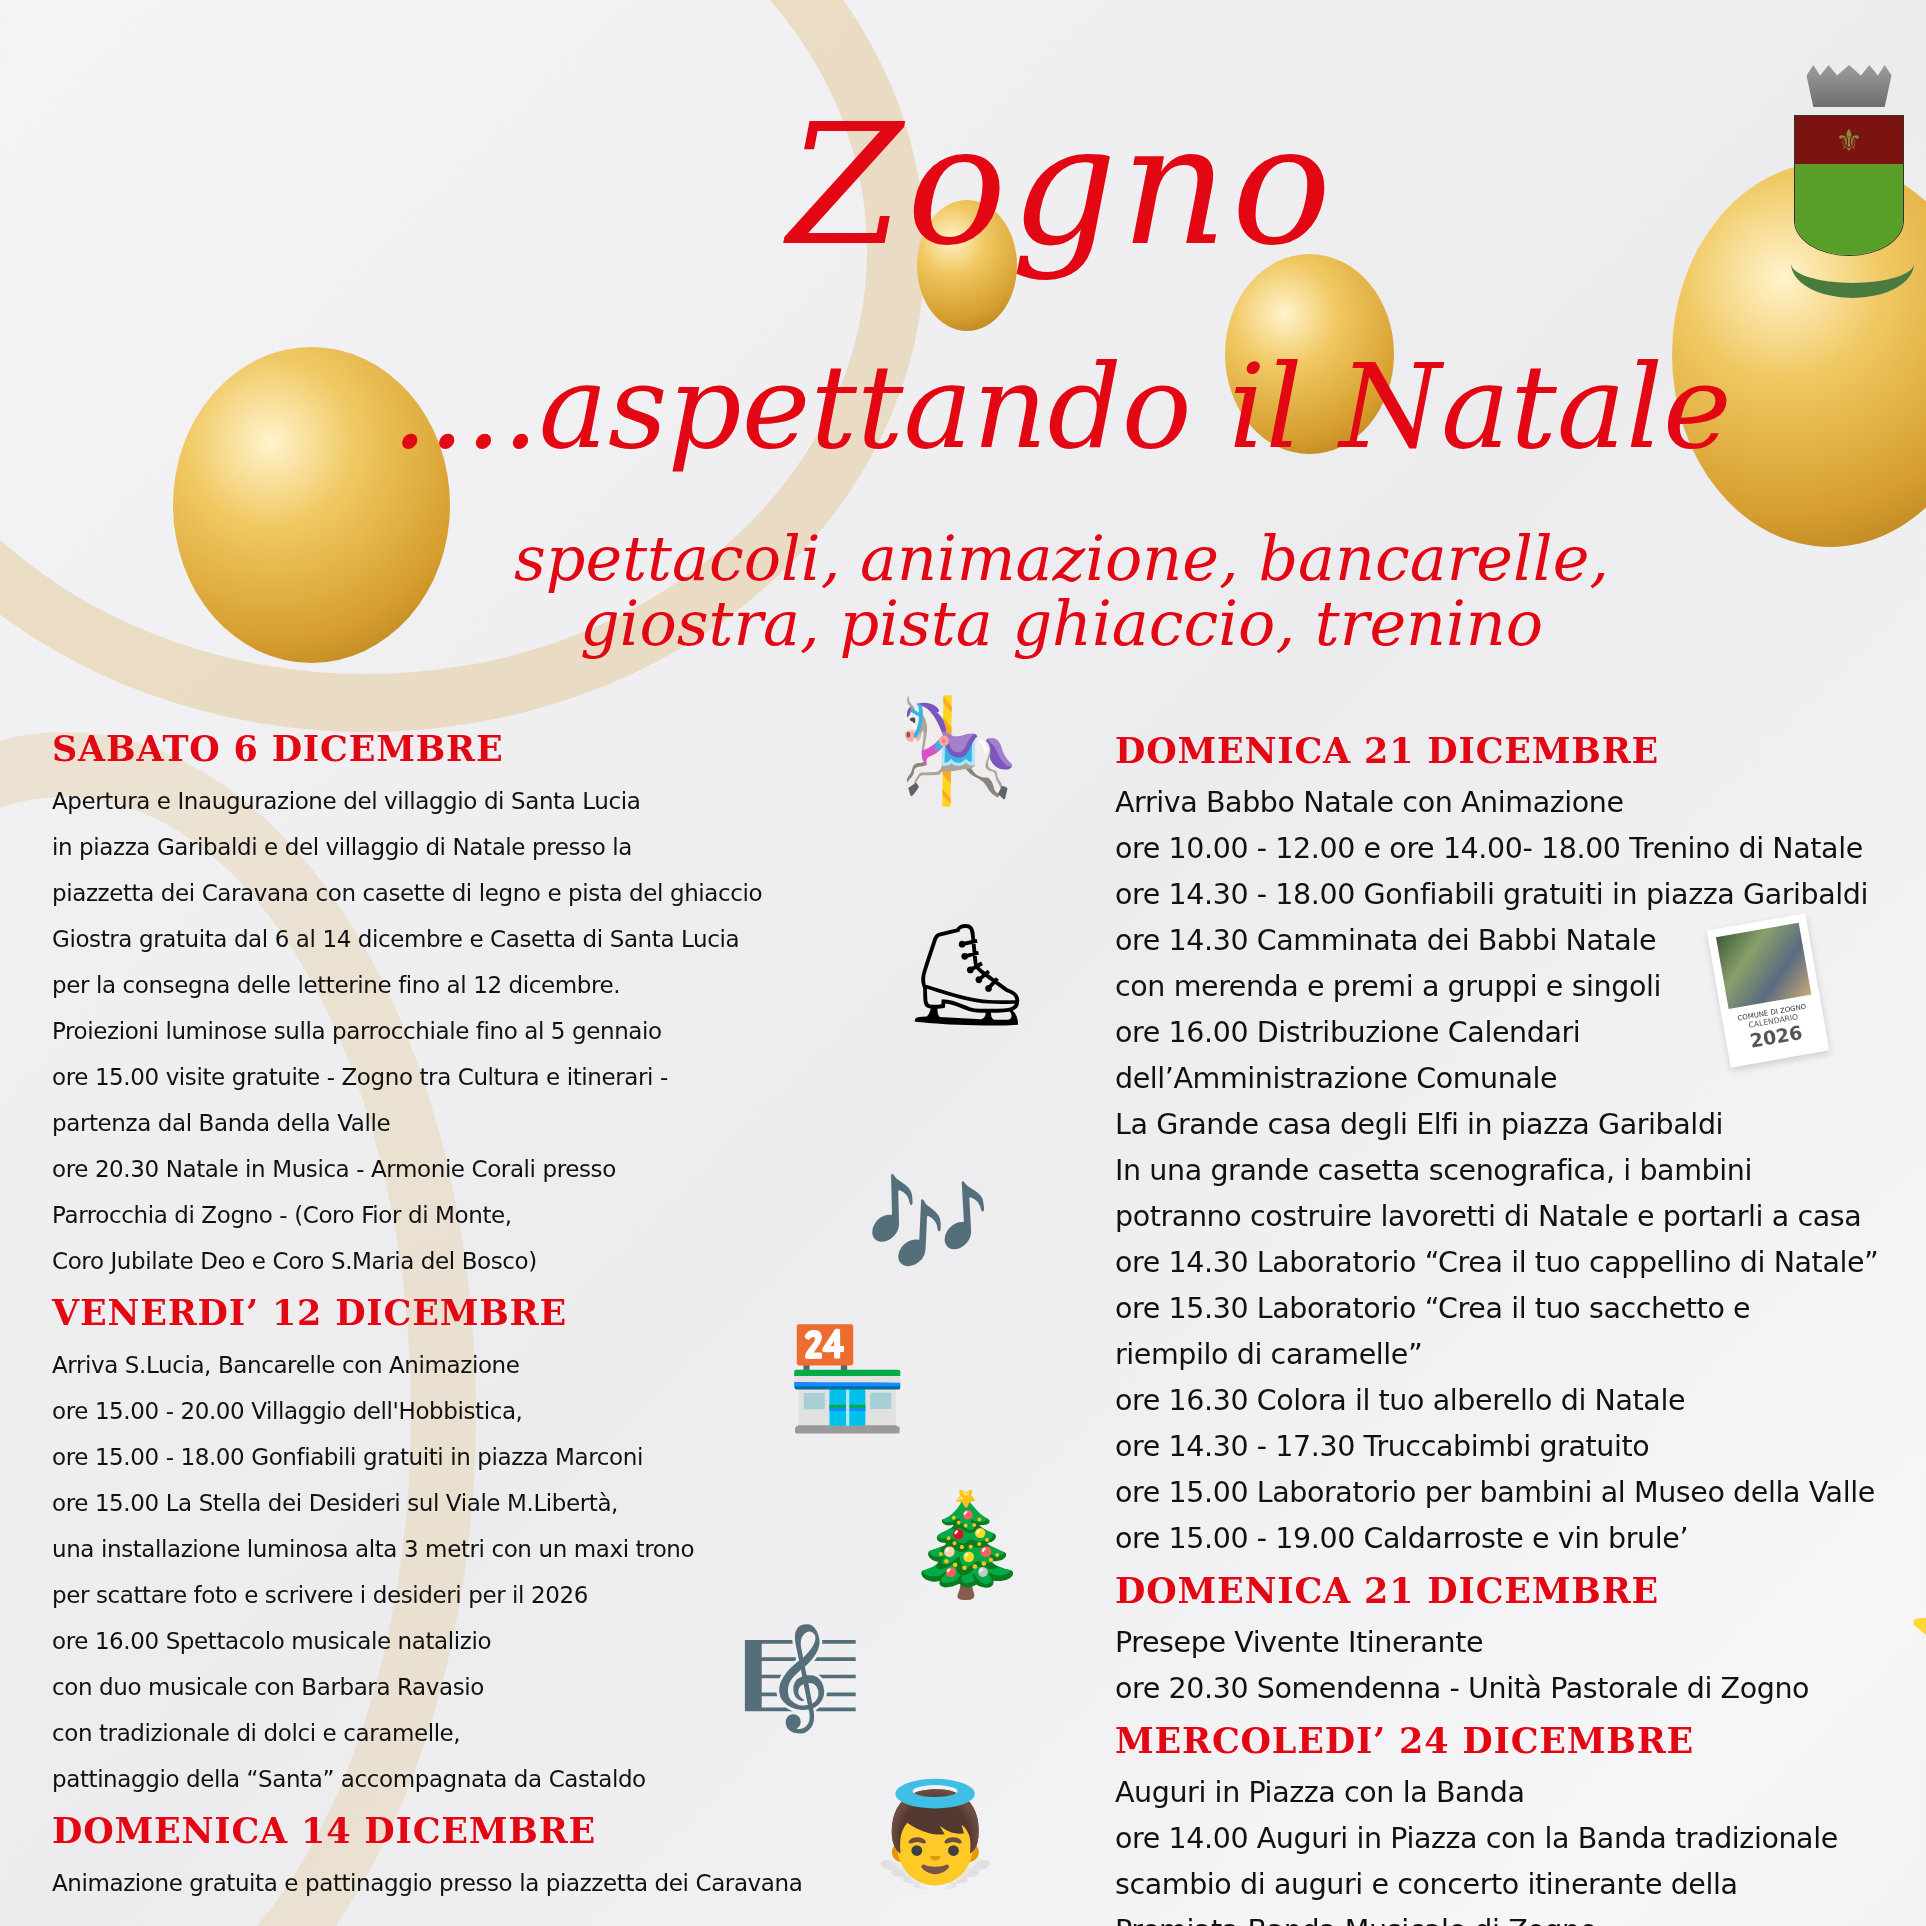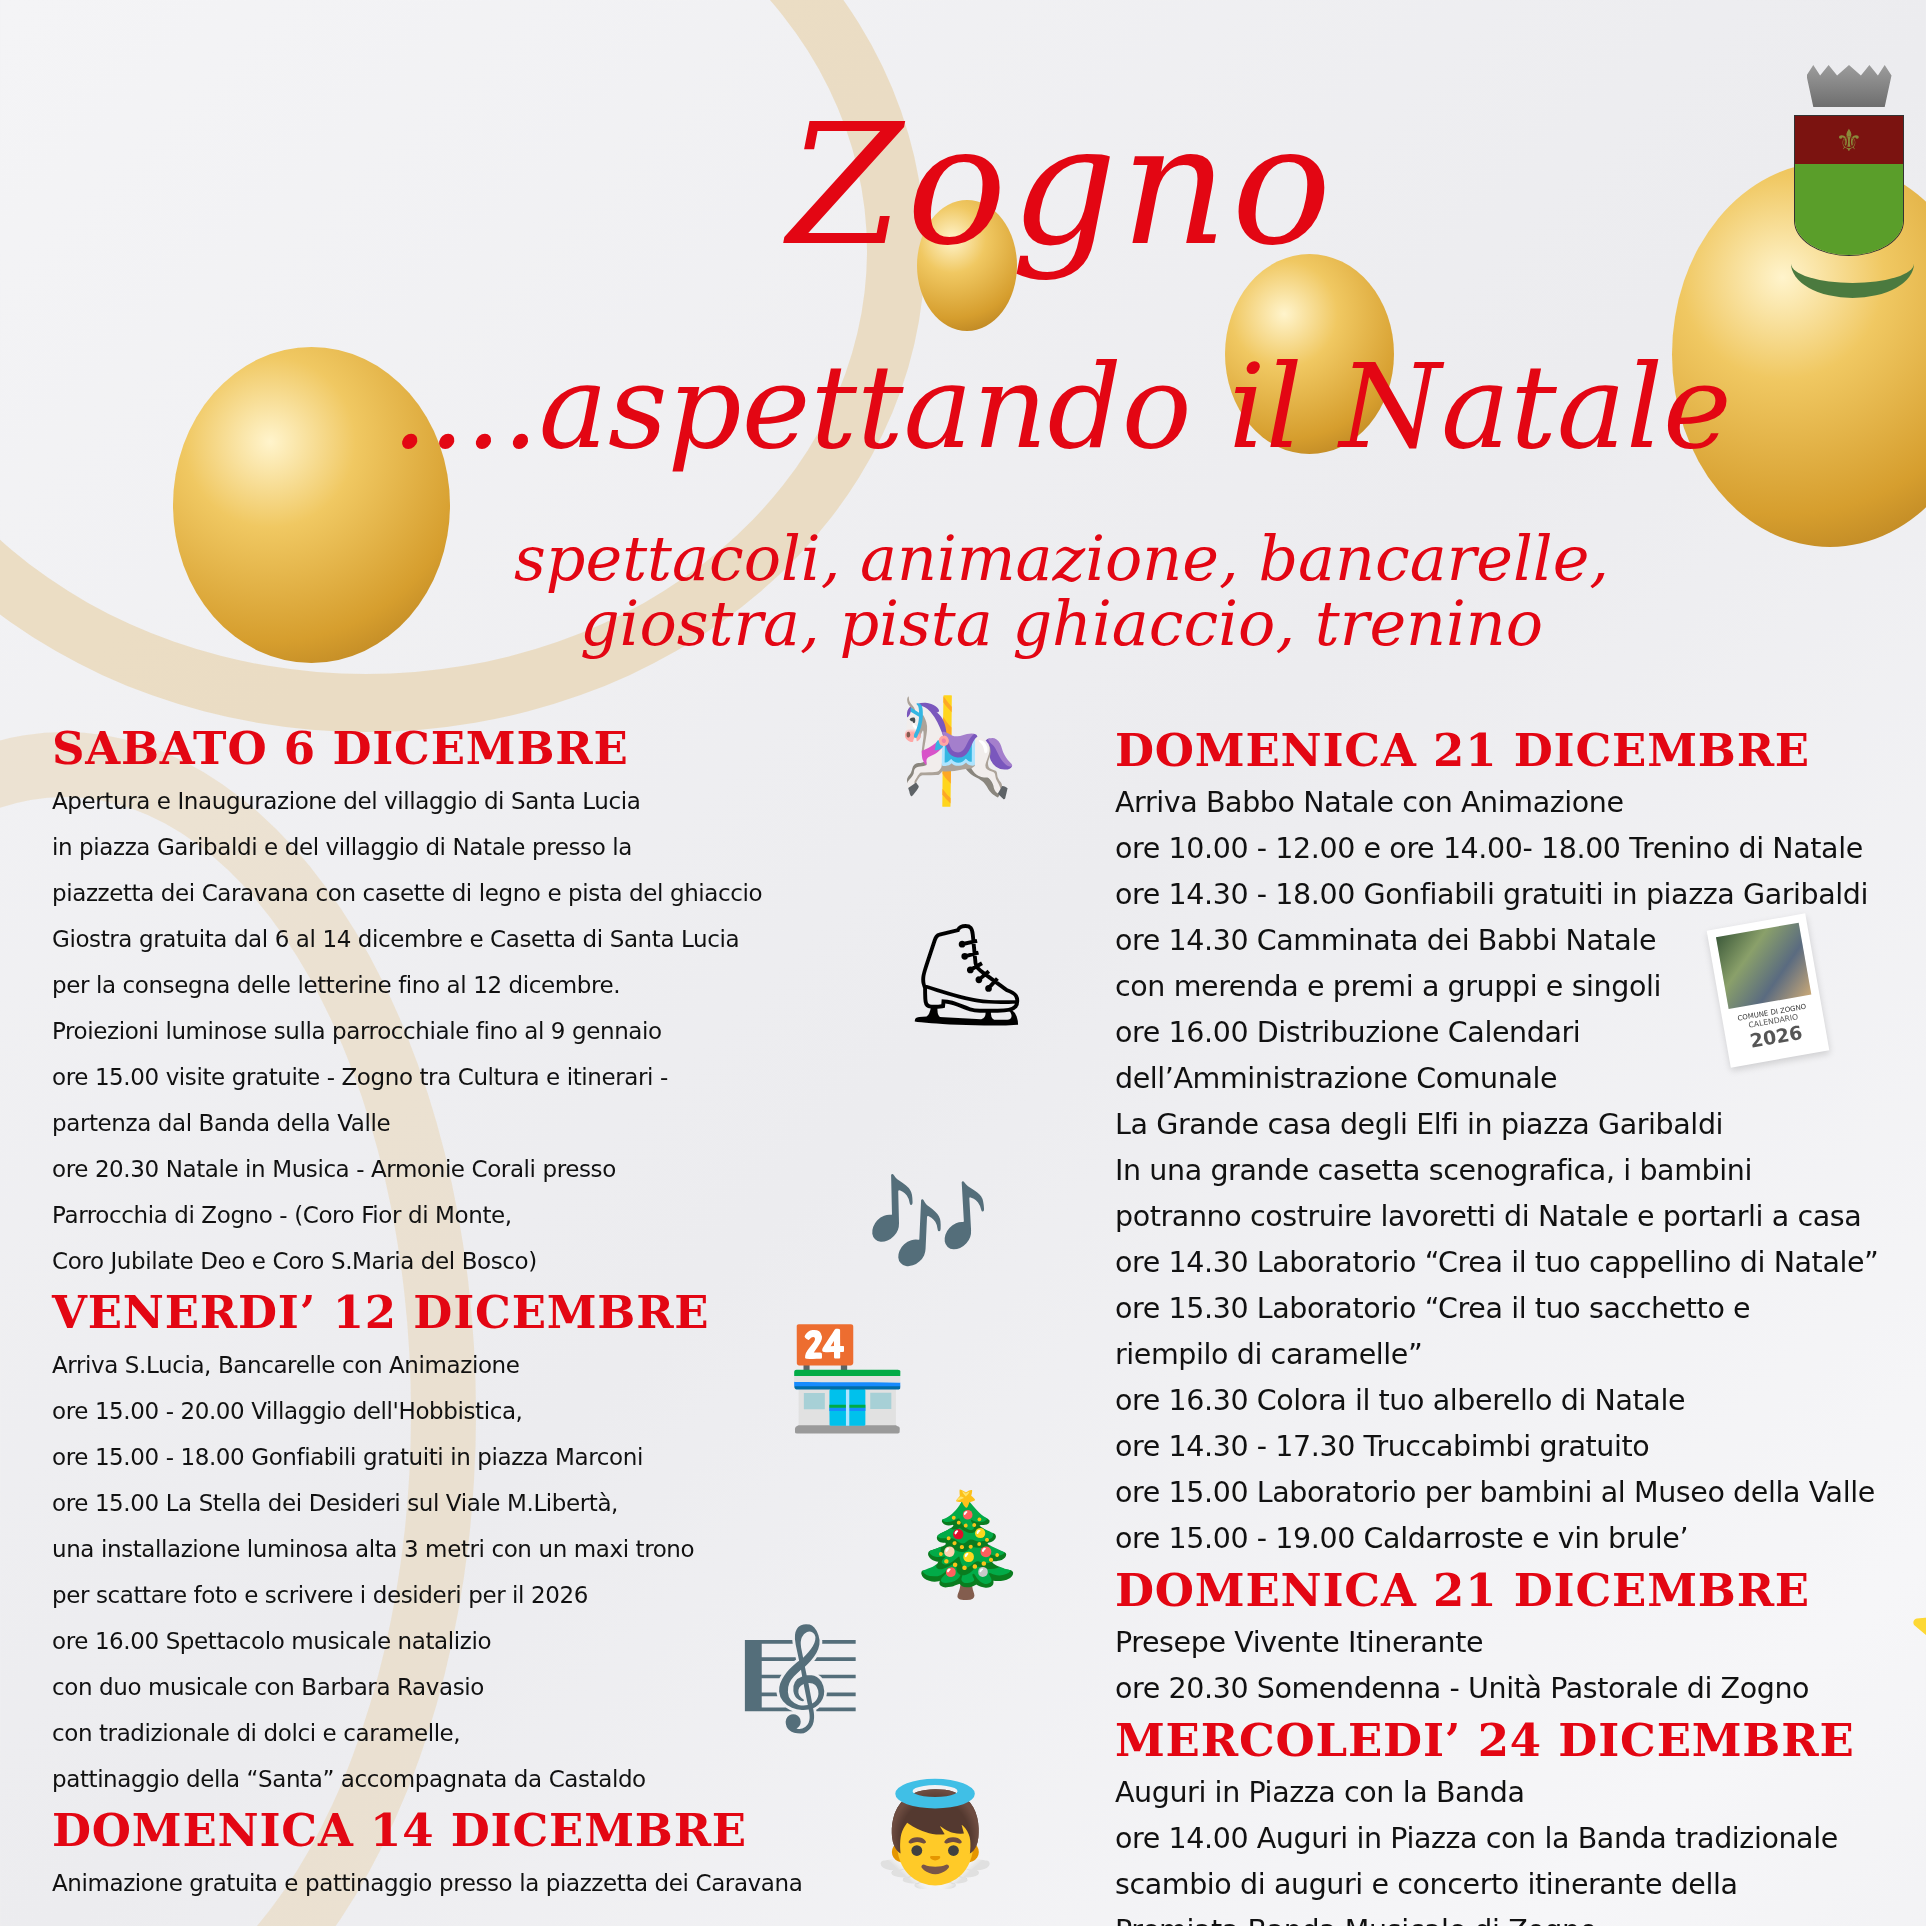--- a/index.html
+++ b/index.html
@@ -35,21 +35,21 @@
   .shield-bottom { height: 65%; background: #5a9e2a; }
   .laurel { width: 123px; height: 54px; margin: -27px auto 0; border-bottom: 15.4px solid #4b7a3f; border-radius: 0 0 50% 50%; }
 
   
   .col { position: absolute; }
   .col-left { left: 52px; top: 720px; width: 1040px; }
   .col-right { left: 1115px; top: 722px; width: 1002px; }
   .day { margin: 0; }
   .day-head {
     font-family: "DejaVu Serif", serif; font-weight: bold; color: #e30613;
-    font-size: 45px; line-height: 58px; letter-spacing: 0.8px; white-space: nowrap;
+    font-size: 35px; line-height: 58px; letter-spacing: 0.8px; white-space: nowrap;
   }
   .line {
     font-family: "DejaVu Sans", sans-serif; font-size: 23px; line-height: 46px; color: #111;
     white-space: nowrap; letter-spacing: -0.4px;
   }
   .line-r { font-size: 28.5px; line-height: 46px; }
 
   
   .clip { position: absolute; border-radius: 11.6px; display: flex; align-items: center; justify-content: center; font-size: 100px; line-height: 1; }
 </style>
@@ -78,21 +78,21 @@
 </div>
 
 <div class="col col-left">
   <section class="day">
     <div class="day-head">SABATO 6 DICEMBRE</div>
     <div class="line">Apertura e Inaugurazione del villaggio di Santa Lucia</div>
     <div class="line">in piazza Garibaldi e del villaggio di Natale presso la</div>
     <div class="line">piazzetta dei Caravana con casette di legno  e pista del ghiaccio</div>
     <div class="line">Giostra gratuita dal 6 al 14 dicembre e Casetta di Santa Lucia</div>
     <div class="line">per la consegna  delle letterine fino al 12 dicembre.</div>
-    <div class="line">Proiezioni luminose sulla parrocchiale fino al 9 gennaio</div>
+    <div class="line">Proiezioni luminose sulla parrocchiale fino al 5 gennaio</div>
     <div class="line">ore 15.00 visite gratuite - Zogno tra Cultura e itinerari -</div>
     <div class="line">partenza dal Banda della Valle</div>
     <div class="line">ore 20.30 Natale in Musica - Armonie Corali presso</div>
     <div class="line">Parrocchia di Zogno - (Coro Fior di Monte,</div>
     <div class="line">Coro Jubilate Deo e Coro S.Maria del Bosco)</div>
   </section>
   <section class="day">
     <div class="day-head">VENERDI’ 12 DICEMBRE</div>
     <div class="line">Arriva S.Lucia, Bancarelle con Animazione</div>
     <div class="line">ore 15.00 - 20.00 Villaggio dell'Hobbistica,</div>

